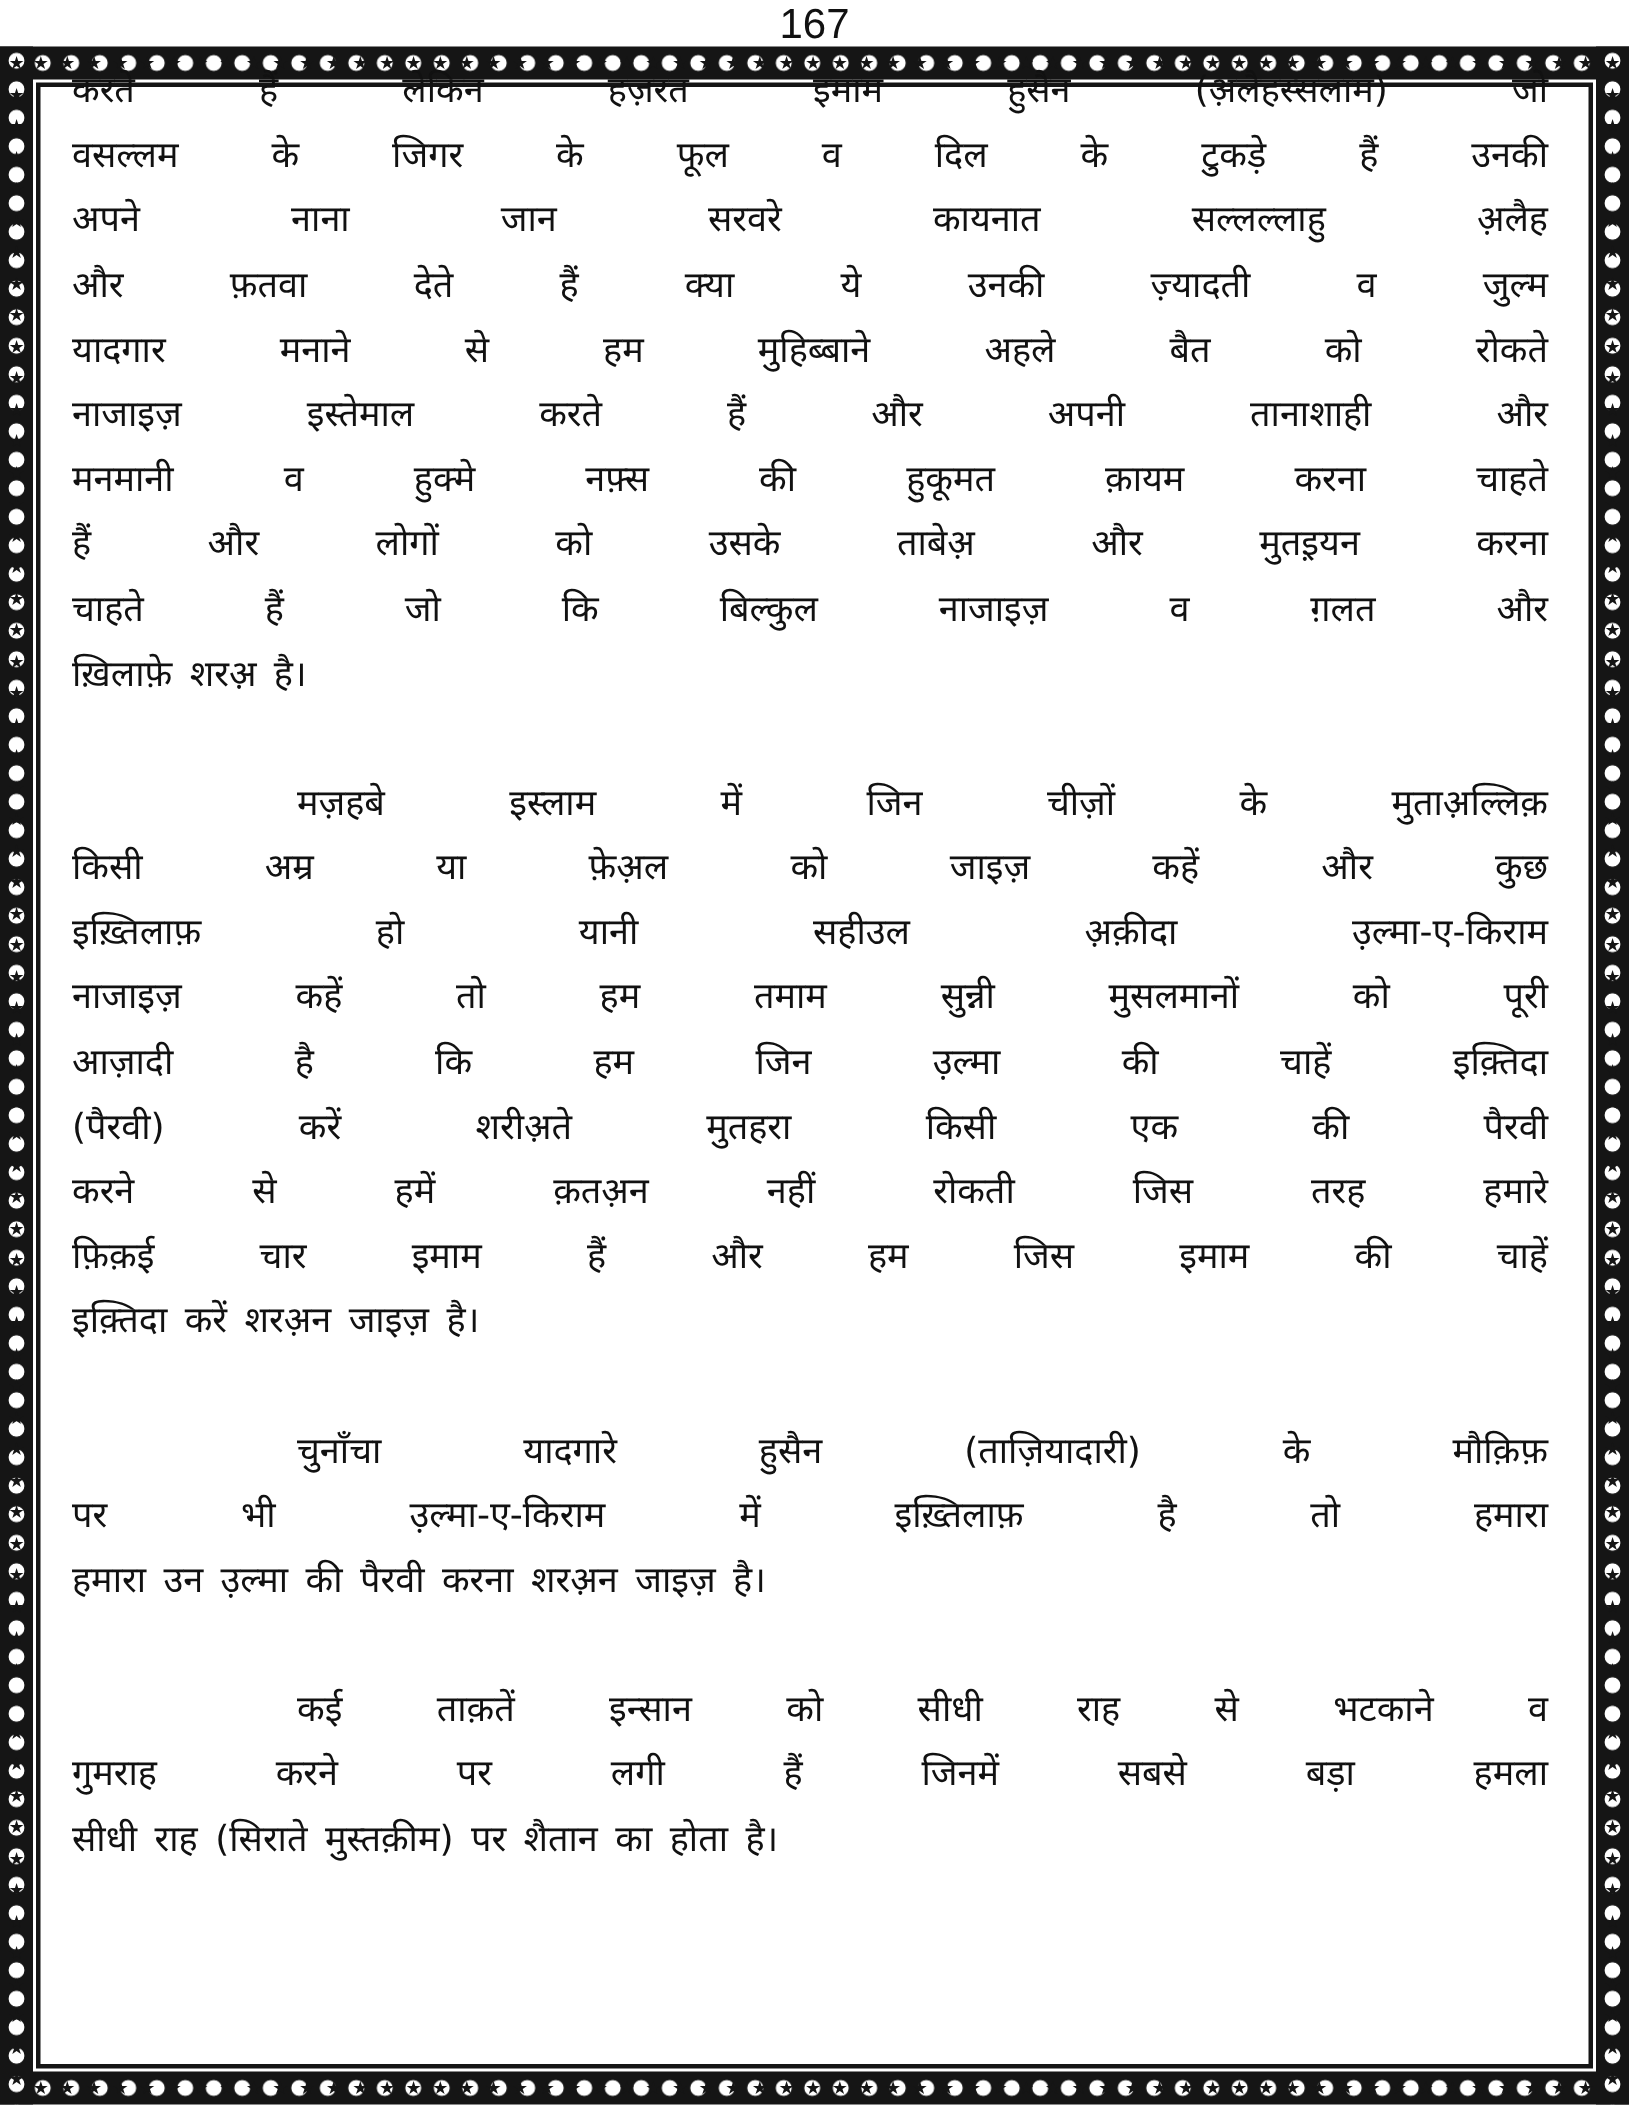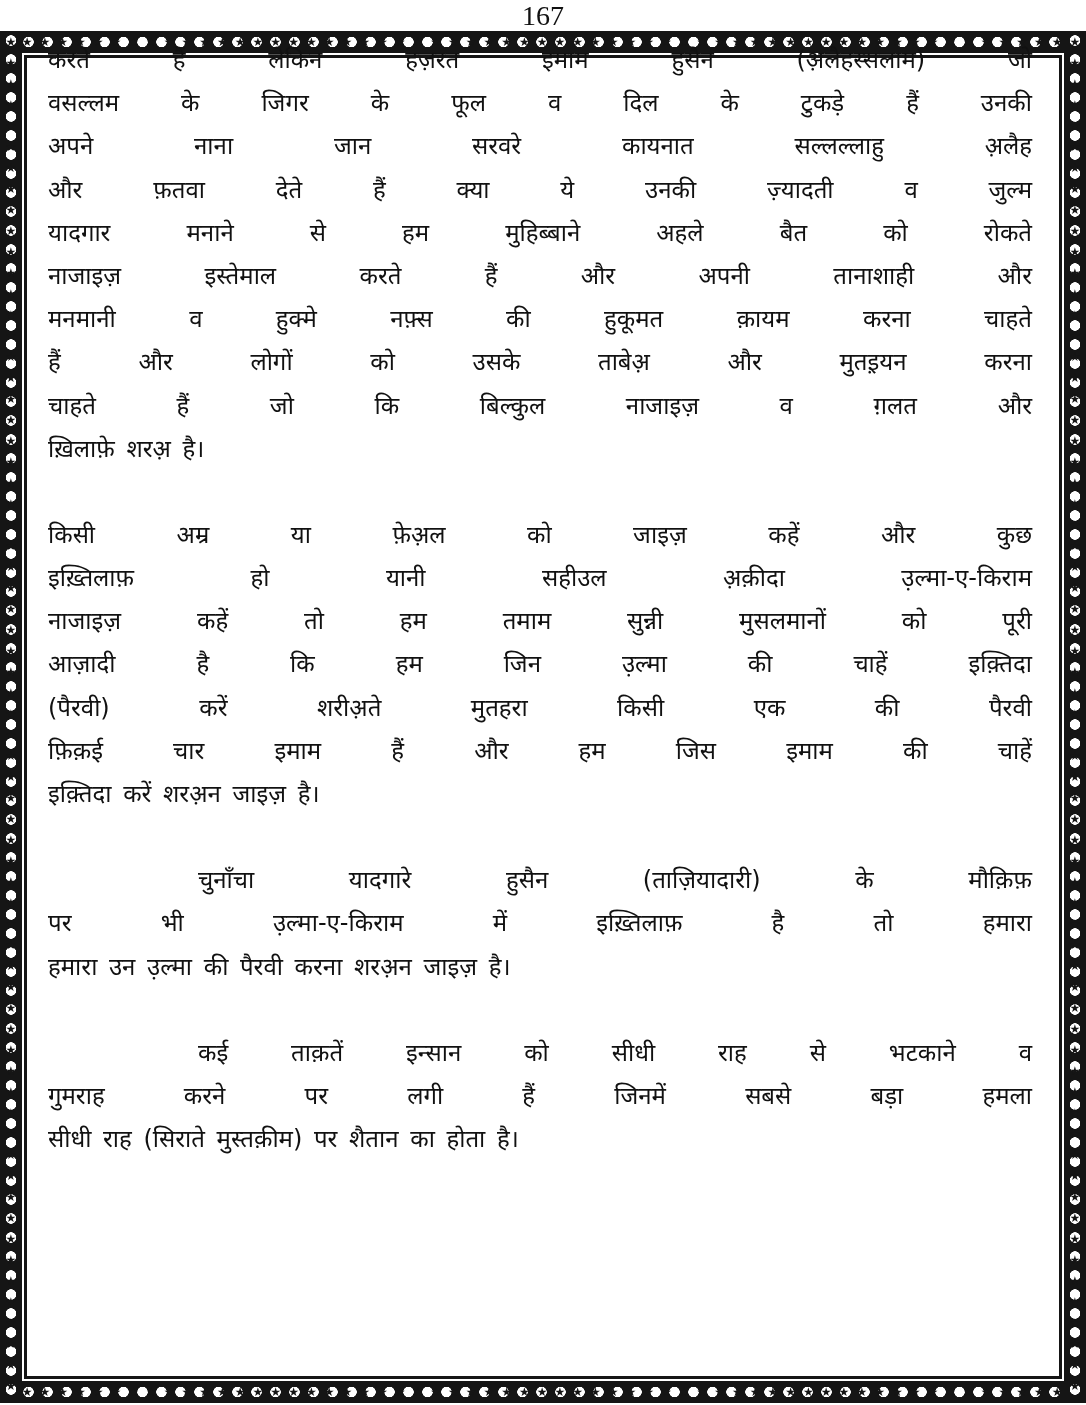--- a/index.html
+++ b/index.html
@@ -14,21 +14,21 @@
       overflow: hidden;
       font-family: "DejaVu Sans", "Liberation Sans", sans-serif;
       color: #111111;
     }
     .page-number {
       position: absolute;
       top: 0px;
       left: 0;
       width: 1086px;
       text-align: center;
-      font-family: Liberation Serif, serif;
+      font-family: Liberation Sans, sans-serif;
       font-size: 28px;
       line-height: 32px;
       color: #111111;
     }
     .frame {
       position: absolute;
       left: 0px;
       top: 31px;
       width: 1086px;
       height: 1372px;
@@ -129,25 +129,27 @@
       <span class="line">अपने नाना जान सरवरे कायनात सल्लल्लाहु अ़लैह</span>
       <span class="line">और फ़तवा देते हैं क्या ये उनकी ज़्यादती व जुल्म</span>
       <span class="line">यादगार मनाने से हम मुहिब्बाने अहले बैत को रोकते</span>
       <span class="line">नाजाइज़ इस्तेमाल करते हैं और अपनी तानाशाही और</span>
       <span class="line">मनमानी व हुक्मे नफ़्स की हुकूमत क़ायम करना चाहते</span>
       <span class="line">हैं और लोगों को उसके ताबेअ़ और मुतइ़यन करना</span>
       <span class="line">चाहते हैं जो कि बिल्कुल नाजाइज़ व ग़लत और</span>
       <span class="line last">ख़िलाफ़े शरअ़ है।</span>
     </div>
     <div class="para">
+      <span class="line indent">मज़हबे इस्लाम में जिन चीज़ों के मुताअ़ल्लिक़</span>
       <span class="line">किसी अम्र या फ़ेअ़ल को जाइज़ कहें और कुछ</span>
       <span class="line">इख़्तिलाफ़ हो यानी सहीउल अ़क़ीदा उ़ल्मा-ए-किराम</span>
       <span class="line">नाजाइज़ कहें तो हम तमाम सुन्नी मुसलमानों को पूरी</span>
       <span class="line">आज़ादी है कि हम जिन उ़ल्मा की चाहें इक़्तिदा</span>
       <span class="line">(पैरवी) करें शरीअ़ते मुतहरा किसी एक की पैरवी</span>
+      <span class="line">करने से हमें क़तअ़न नहीं रोकती जिस तरह हमारे</span>
       <span class="line">फ़िक़ई चार इमाम हैं और हम जिस इमाम की चाहें</span>
       <span class="line last">इक़्तिदा करें शरअ़न जाइज़ है।</span>
     </div>
     <div class="para">
       <span class="line indent">चुनाँचा यादगारे हुसैन (ताज़ियादारी) के मौक़िफ़</span>
       <span class="line">पर भी उ़ल्मा-ए-किराम में इख़्तिलाफ़ है तो हमारा</span>
       <span class="line last">हमारा उन उ़ल्मा की पैरवी करना शरअ़न जाइज़ है।</span>
     </div>
     <div class="para">
       <span class="line indent">कई ताक़तें इन्सान को सीधी राह से भटकाने व</span>

